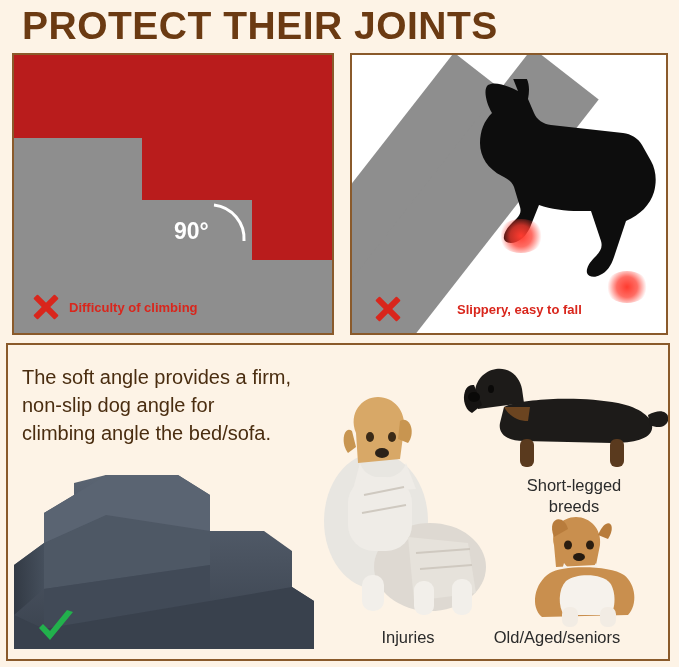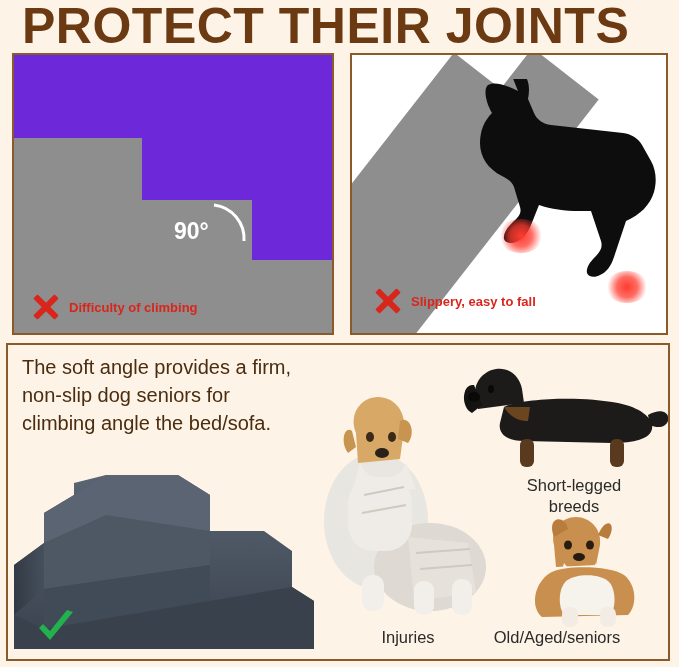--- a/index.html
+++ b/index.html
@@ -8,56 +8,56 @@
     background:#fdf3e6;
     font-family:"Liberation Sans", sans-serif;
     overflow:hidden;
     position:relative;
   }
   .page{position:relative;width:679px;height:667px;}
 
   
   .headline{
     position:absolute;left:22px;top:3px;width:640px;height:46px;
-    font-size:50px;font-weight:bold;color:#6b3a12;
+    font-size:39px;font-weight:bold;color:#6b3a12;
     letter-spacing:0.5px;line-height:46px;
     white-space:nowrap;
   }
 
   
   .panel{
     position:absolute;
     border:2px solid #8a5a2b;
     background:#ffffff;
     box-sizing:border-box;
     overflow:hidden;
   }
   #panel-climb{left:12px;top:53px;width:322px;height:282px;}
   #panel-slip{left:350px;top:53px;width:318px;height:282px;}
   #panel-solution{left:6px;top:343px;width:664px;height:318px;background:#fdf3e6;}
 
   
-  .steps-wrap{position:absolute;inset:0;background:#6d28d9;}
+  .steps-wrap{position:absolute;inset:0;background:#b91c1c;}
   .step{position:absolute;background:#8e8e8e;}
   .step-low{left:0px;top:205px;width:318px;height:75px;}
   .step-mid{left:0px;top:145px;width:238px;height:62px;}
   .step-top{left:0px;top:83px;width:128px;height:65px;}
 
   .angle-label{
     position:absolute;left:160px;top:163px;
     color:#ffffff;font-size:23px;font-weight:bold;
   }
   .angle-arc{
     position:absolute;left:196px;top:148px;width:40px;height:42px;
   }
 
   
   .cap-row{position:absolute;display:flex;align-items:center;}
   #cap-climb{left:18px;top:238px;}
-  #cap-slip{left:22px;top:232px;}
+  #cap-slip{left:22px;top:240px;gap:46px;}
   .xmark{
     width:28px;height:28px;position:relative;margin-right:9px;flex:0 0 auto;
   }
   .xmark:before,.xmark:after{
     content:"";position:absolute;left:50%;top:50%;
     width:30px;height:6px;background:#d9261c;border-radius:1px;
   }
   .xmark:before{transform:translate(-50%,-50%) rotate(45deg);}
   .xmark:after{transform:translate(-50%,-50%) rotate(-45deg);}
   .cap-text{
@@ -71,21 +71,21 @@
   }
   .ramp1{left:-40px;top:-10px;width:120px;height:420px;transform:rotate(38deg);transform-origin:50% 50%;}
   .ramp2{left:30px;top:-30px;width:84px;height:460px;transform:rotate(38deg);transform-origin:50% 50%;}
   .dog-silhouette{position:absolute;left:96px;top:24px;width:224px;height:230px;}
   .paw-glow{position:absolute;border-radius:50%;background:radial-gradient(circle,#ff3b2f 0%,rgba(255,59,47,0.75) 38%,rgba(255,59,47,0) 72%);}
   .glow1{left:146px;top:164px;width:46px;height:34px;}
   .glow2{left:253px;top:216px;width:44px;height:32px;}
 
   
   .solution-text{
-    position:absolute;left:14px;top:8px;width:330px;
+    position:absolute;left:14px;top:18px;width:330px;
     color:#4a2d10;font-size:20px;line-height:28px;
   }
   .solution-text div{white-space:nowrap;}
 
   .stairs-prod{
     position:absolute;left:6px;top:124px;width:300px;height:180px;
   }
   .check{
     position:absolute;left:28px;top:264px;width:40px;height:36px;
   }
@@ -144,21 +144,21 @@
     <div class="cap-row" id="cap-slip">
       <span class="xmark"></span>
       <span class="cap-text">Slippery, easy to fall</span>
     </div>
   </div>
 
   <div class="panel" id="panel-solution">
 
     <div class="solution-text">
       <div>The soft angle provides a firm,</div>
-      <div>non-slip dog seniors for</div>
+      <div>non-slip dog angle for</div>
       <div>climbing angle the bed/sofa.</div>
     </div>
 
     <svg class="stairs-prod" viewBox="0 0 300 180">
       <defs>
         <linearGradient id="navy" x1="0" y1="0" x2="0" y2="1">
           <stop offset="0%" stop-color="#5a6472"></stop>
           <stop offset="100%" stop-color="#39414d"></stop>
         </linearGradient>
         <linearGradient id="navyDark" x1="0" y1="0" x2="1" y2="0">

